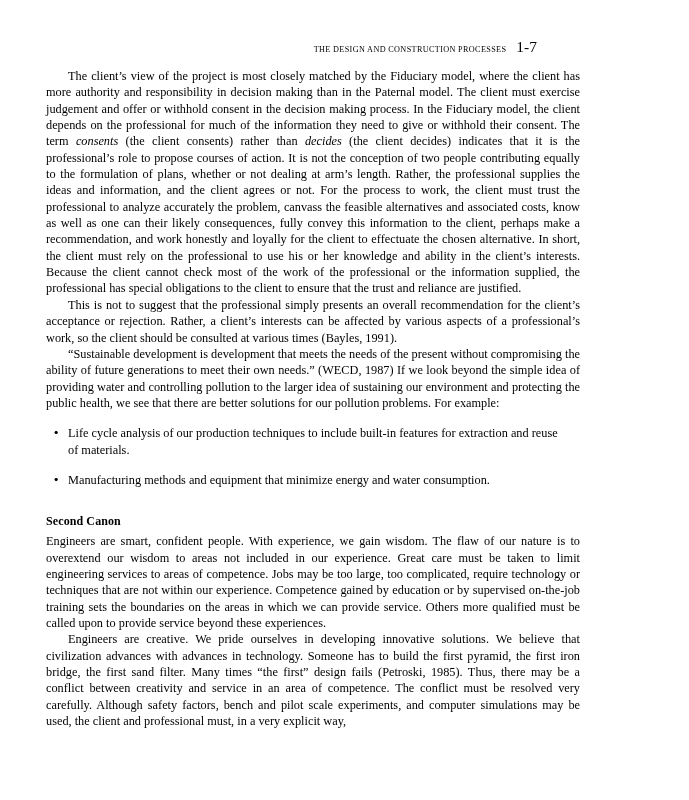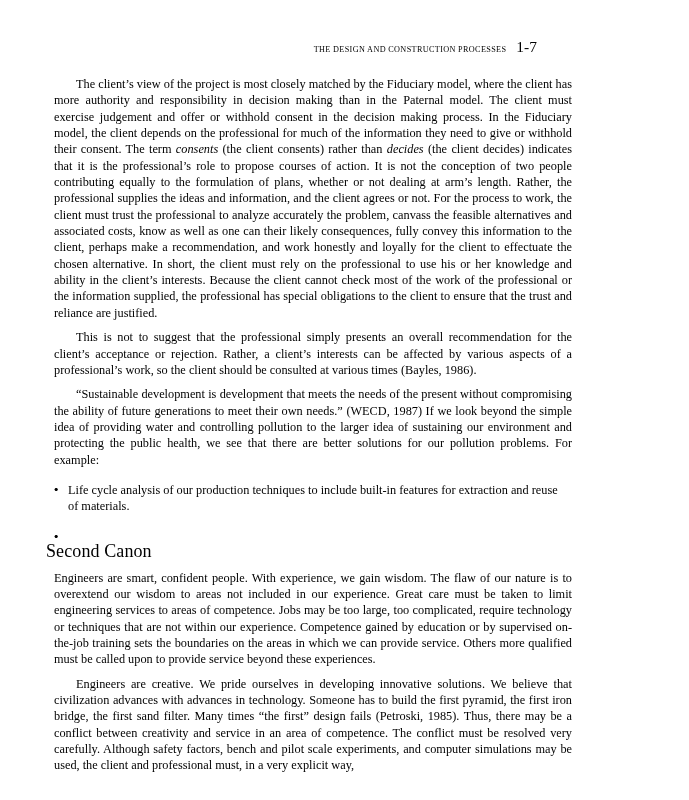--- a/index.html
+++ b/index.html
@@ -41,21 +41,21 @@
     font-weight: normal;
     letter-spacing: 0px;
   }
   .body-col {
     position: absolute;
     left: 46px;
     top: 68px;
     width: 534px;
   }
   p.para {
-    margin: 8px;
+    margin: 0;
     font-size: 12.3px;
     line-height: 16.35px;
     text-align: justify;
     text-justify: inter-word;
     hyphens: manual;
   }
   p.indent {
     text-indent: 22px;
   }
   ul.bullets {
@@ -77,50 +77,50 @@
   }
   ul.bullets li .dot {
     position: absolute;
     left: 8px;
     top: 0;
     font-size: 12.3px;
     line-height: 16.35px;
   }
   h2.section-heading {
     margin: 26px 0 4px 0;
-    font-size: 18px;
-    font-weight: normal;
+    font-size: 12px;
+    font-weight: bold;
     font-family: "Liberation Serif", serif;
     letter-spacing: 0.1px;
   }
   i, .ital { font-style: italic; }
 </style>
 </head>
 <body>
 
 <div class="page">
 
   <div class="header">
     <span class="header-running-title">The Design and Construction Processes</span>
     <span class="header-page-number">1-7</span>
   </div>
 
   <div class="body-col">
 
     <p class="para indent"><span>The client’s view of the project is most closely matched by the Fiduciary model, where the client has more authority and responsibility in decision making than in the Paternal model. The client must exercise judgement and offer or withhold consent in the decision making process. In the Fiduciary model, the client depends on the professional for much of the information they need to give or withhold their consent. The term </span><i>consents</i><span> (the client consents) rather than </span><i>decides</i><span> (the client decides) indicates that it is the professional’s role to propose courses of action. It is not the conception of two people contributing equally to the formulation of plans, whether or not dealing at arm’s length. Rather, the professional supplies the ideas and information, and the client agrees or not. For the process to work, the client must trust the professional to analyze accurately the problem, canvass the feasible alternatives and associated costs, know as well as one can their likely consequences, fully convey this information to the client, perhaps make a recommendation, and work honestly and loyally for the client to effectuate the chosen alternative. In short, the client must rely on the professional to use his or her knowledge and ability in the client’s interests. Because the client cannot check most of the work of the professional or the information supplied, the professional has special obligations to the client to ensure that the trust and reliance are justified.</span></p>
 
-    <p class="para indent">This is not to suggest that the professional simply presents an overall recommendation for the client’s acceptance or rejection. Rather, a client’s interests can be affected by various aspects of a professional’s work, so the client should be consulted at various times (Bayles, 1986).</p>
+    <p class="para indent">This is not to suggest that the professional simply presents an overall recommendation for the client’s acceptance or rejection. Rather, a client’s interests can be affected by various aspects of a professional’s work, so the client should be consulted at various times (Bayles, 1991).</p>
 
     <p class="para indent">“Sustainable development is development that meets the needs of the present without compromising the ability of future generations to meet their own needs.” (WECD, 1987) If we look beyond the simple idea of providing water and controlling pollution to the larger idea of sustaining our environment and protecting the public health, we see that there are better solutions for our pollution problems. For example:</p>
 
     <ul class="bullets">
       <li><span class="dot">•</span></li>
       <li><span class="dot">•</span><span>Life cycle analysis of our production techniques to include built-in features for extraction and reuse of materials.</span></li>
       <li><span class="dot">•</span></li>
-      <li><span class="dot">•</span></li>
+      <li><span class="dot">•</span><span>Manufacturing methods and equipment that minimize energy and water consumption.</span></li>
     </ul>
 
     <h2 class="section-heading">Second Canon</h2>
 
     <p class="para">Engineers are smart, confident people. With experience, we gain wisdom. The flaw of our nature is to overextend our wisdom to areas not included in our experience. Great care must be taken to limit engineering services to areas of competence. Jobs may be too large, too complicated, require technology or techniques that are not within our experience. Competence gained by education or by supervised on-the-job training sets the boundaries on the areas in which we can provide service. Others more qualified must be called upon to provide service beyond these experiences.</p>
 
     <p class="para indent">Engineers are creative. We pride ourselves in developing innovative solutions. We believe that civilization advances with advances in technology. Someone has to build the first pyramid, the first iron bridge, the first sand filter. Many times “the first” design fails (Petroski, 1985). Thus, there may be a conflict between creativity and service in an area of competence. The conflict must be resolved very carefully. Although safety factors, bench and pilot scale experiments, and computer simulations may be used, the client and professional must, in a very explicit way,</p>
 
   </div>
 </div>

